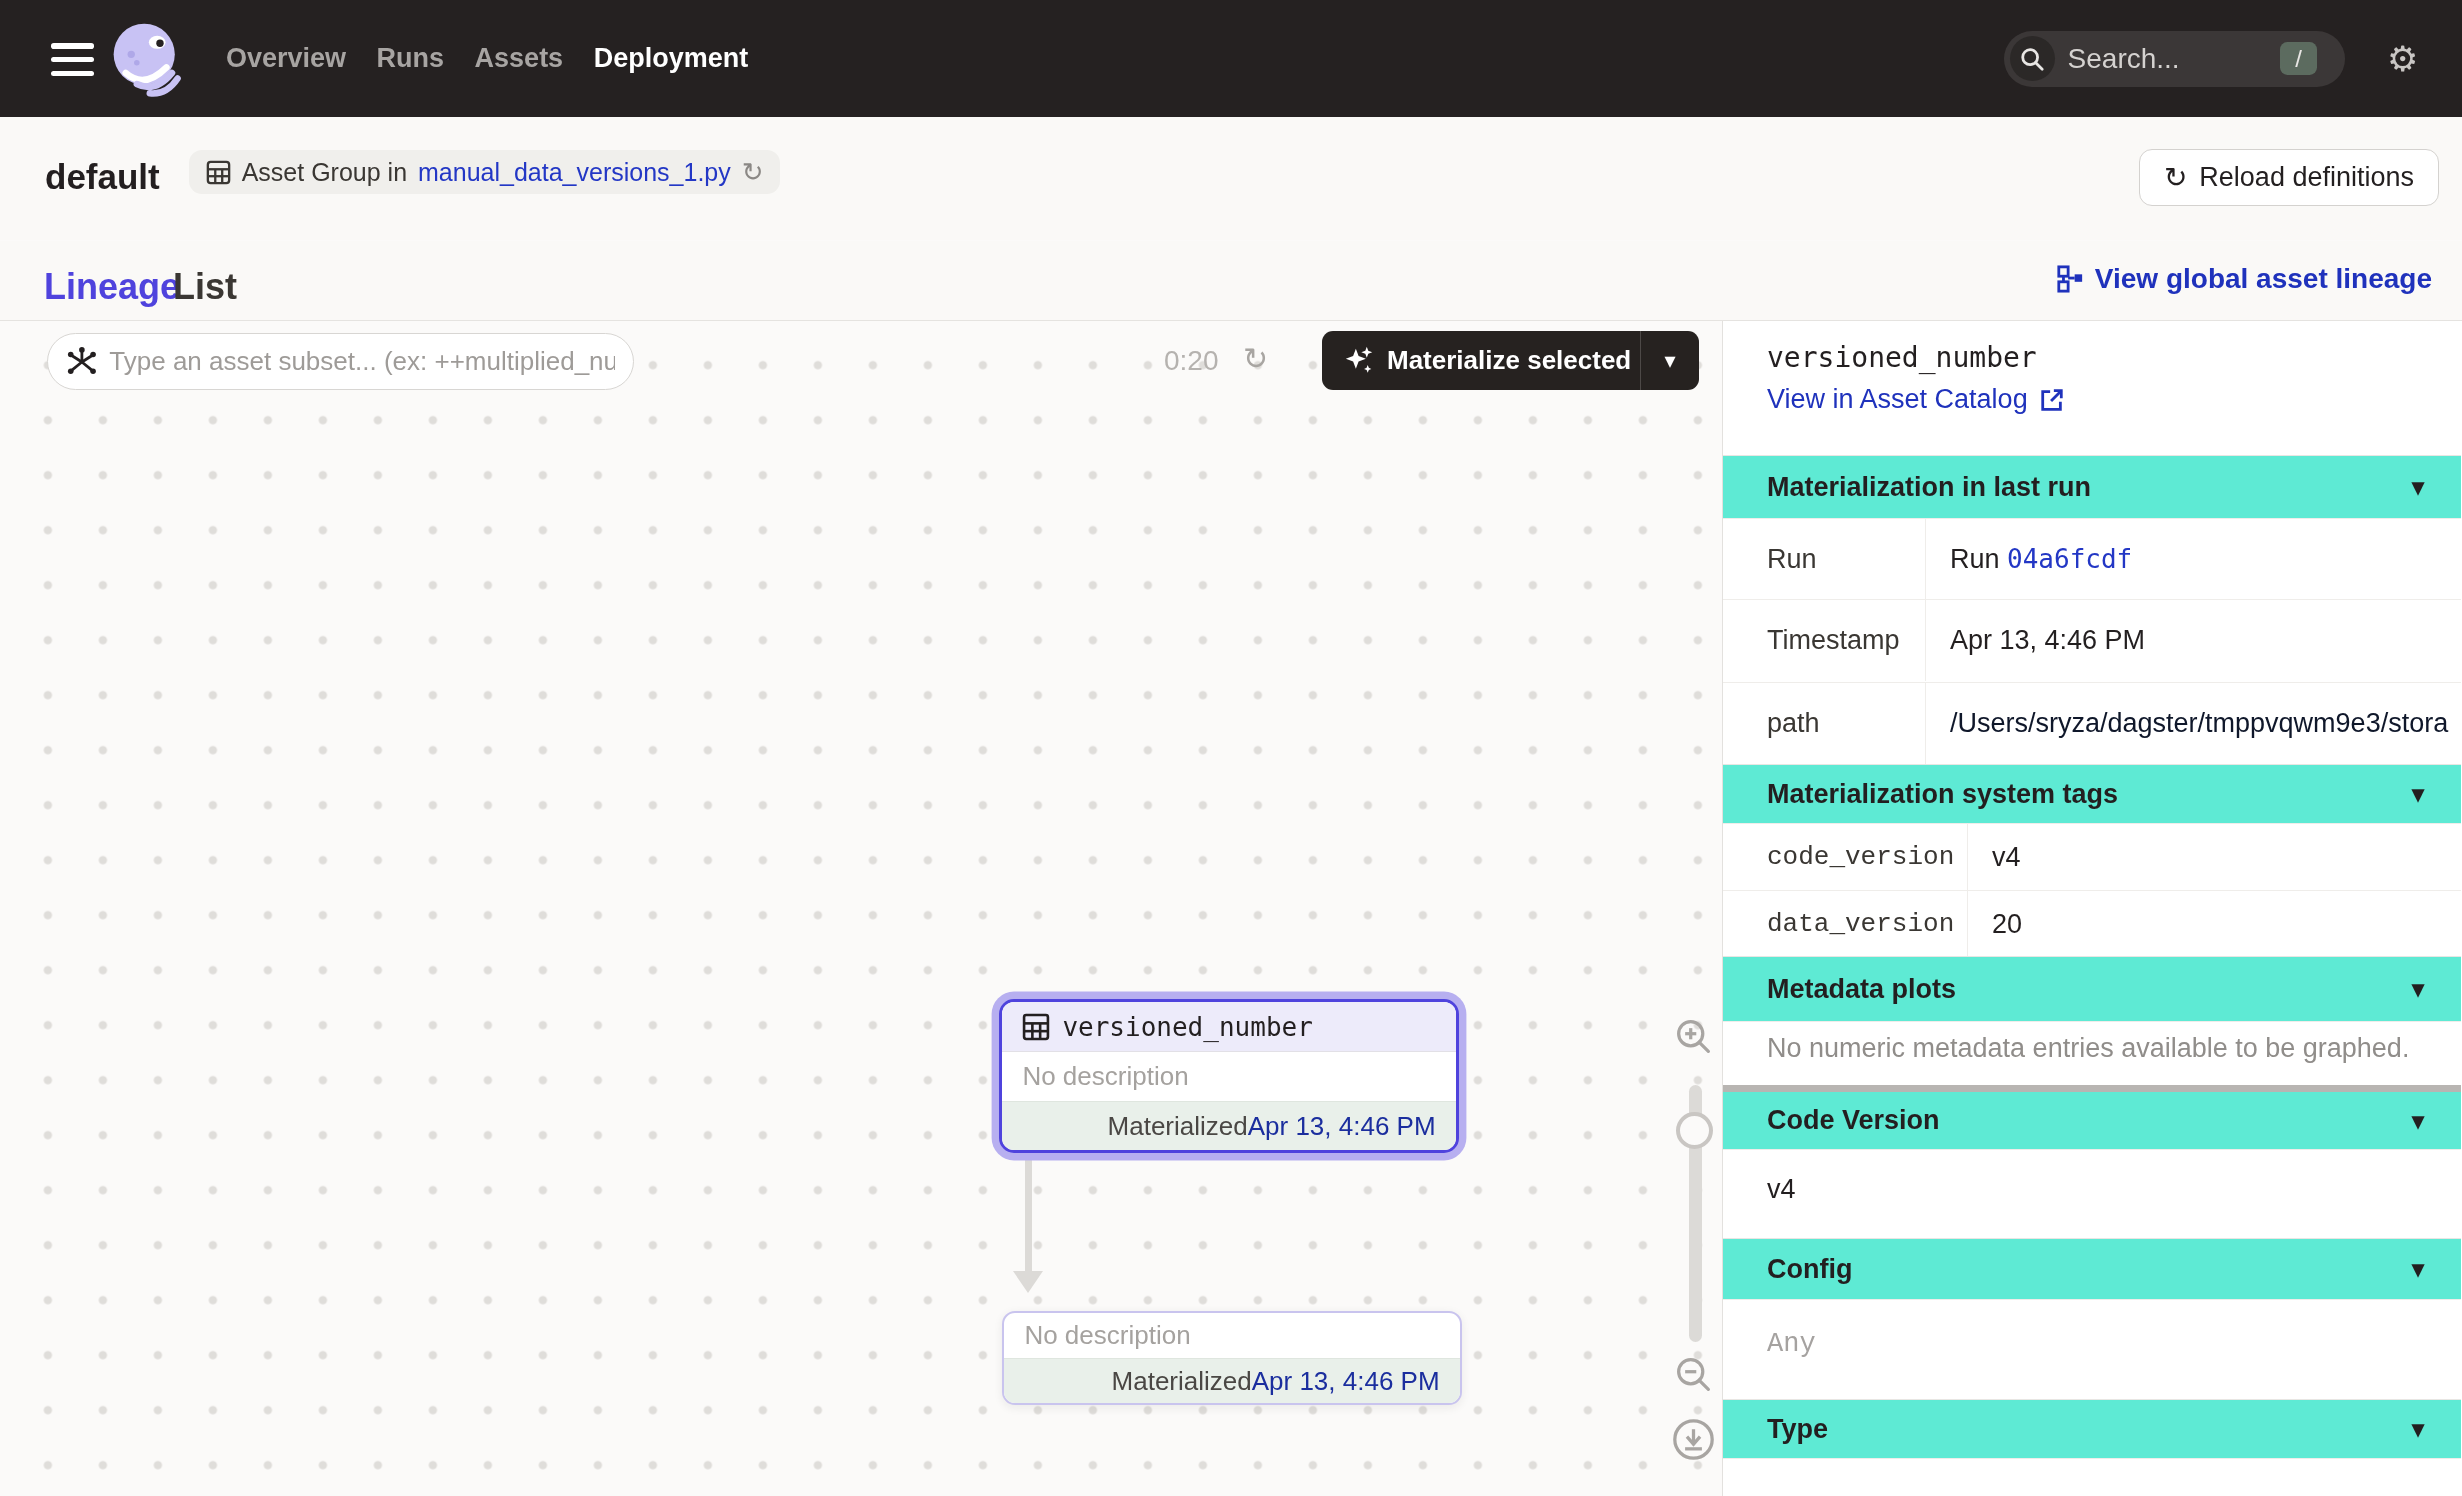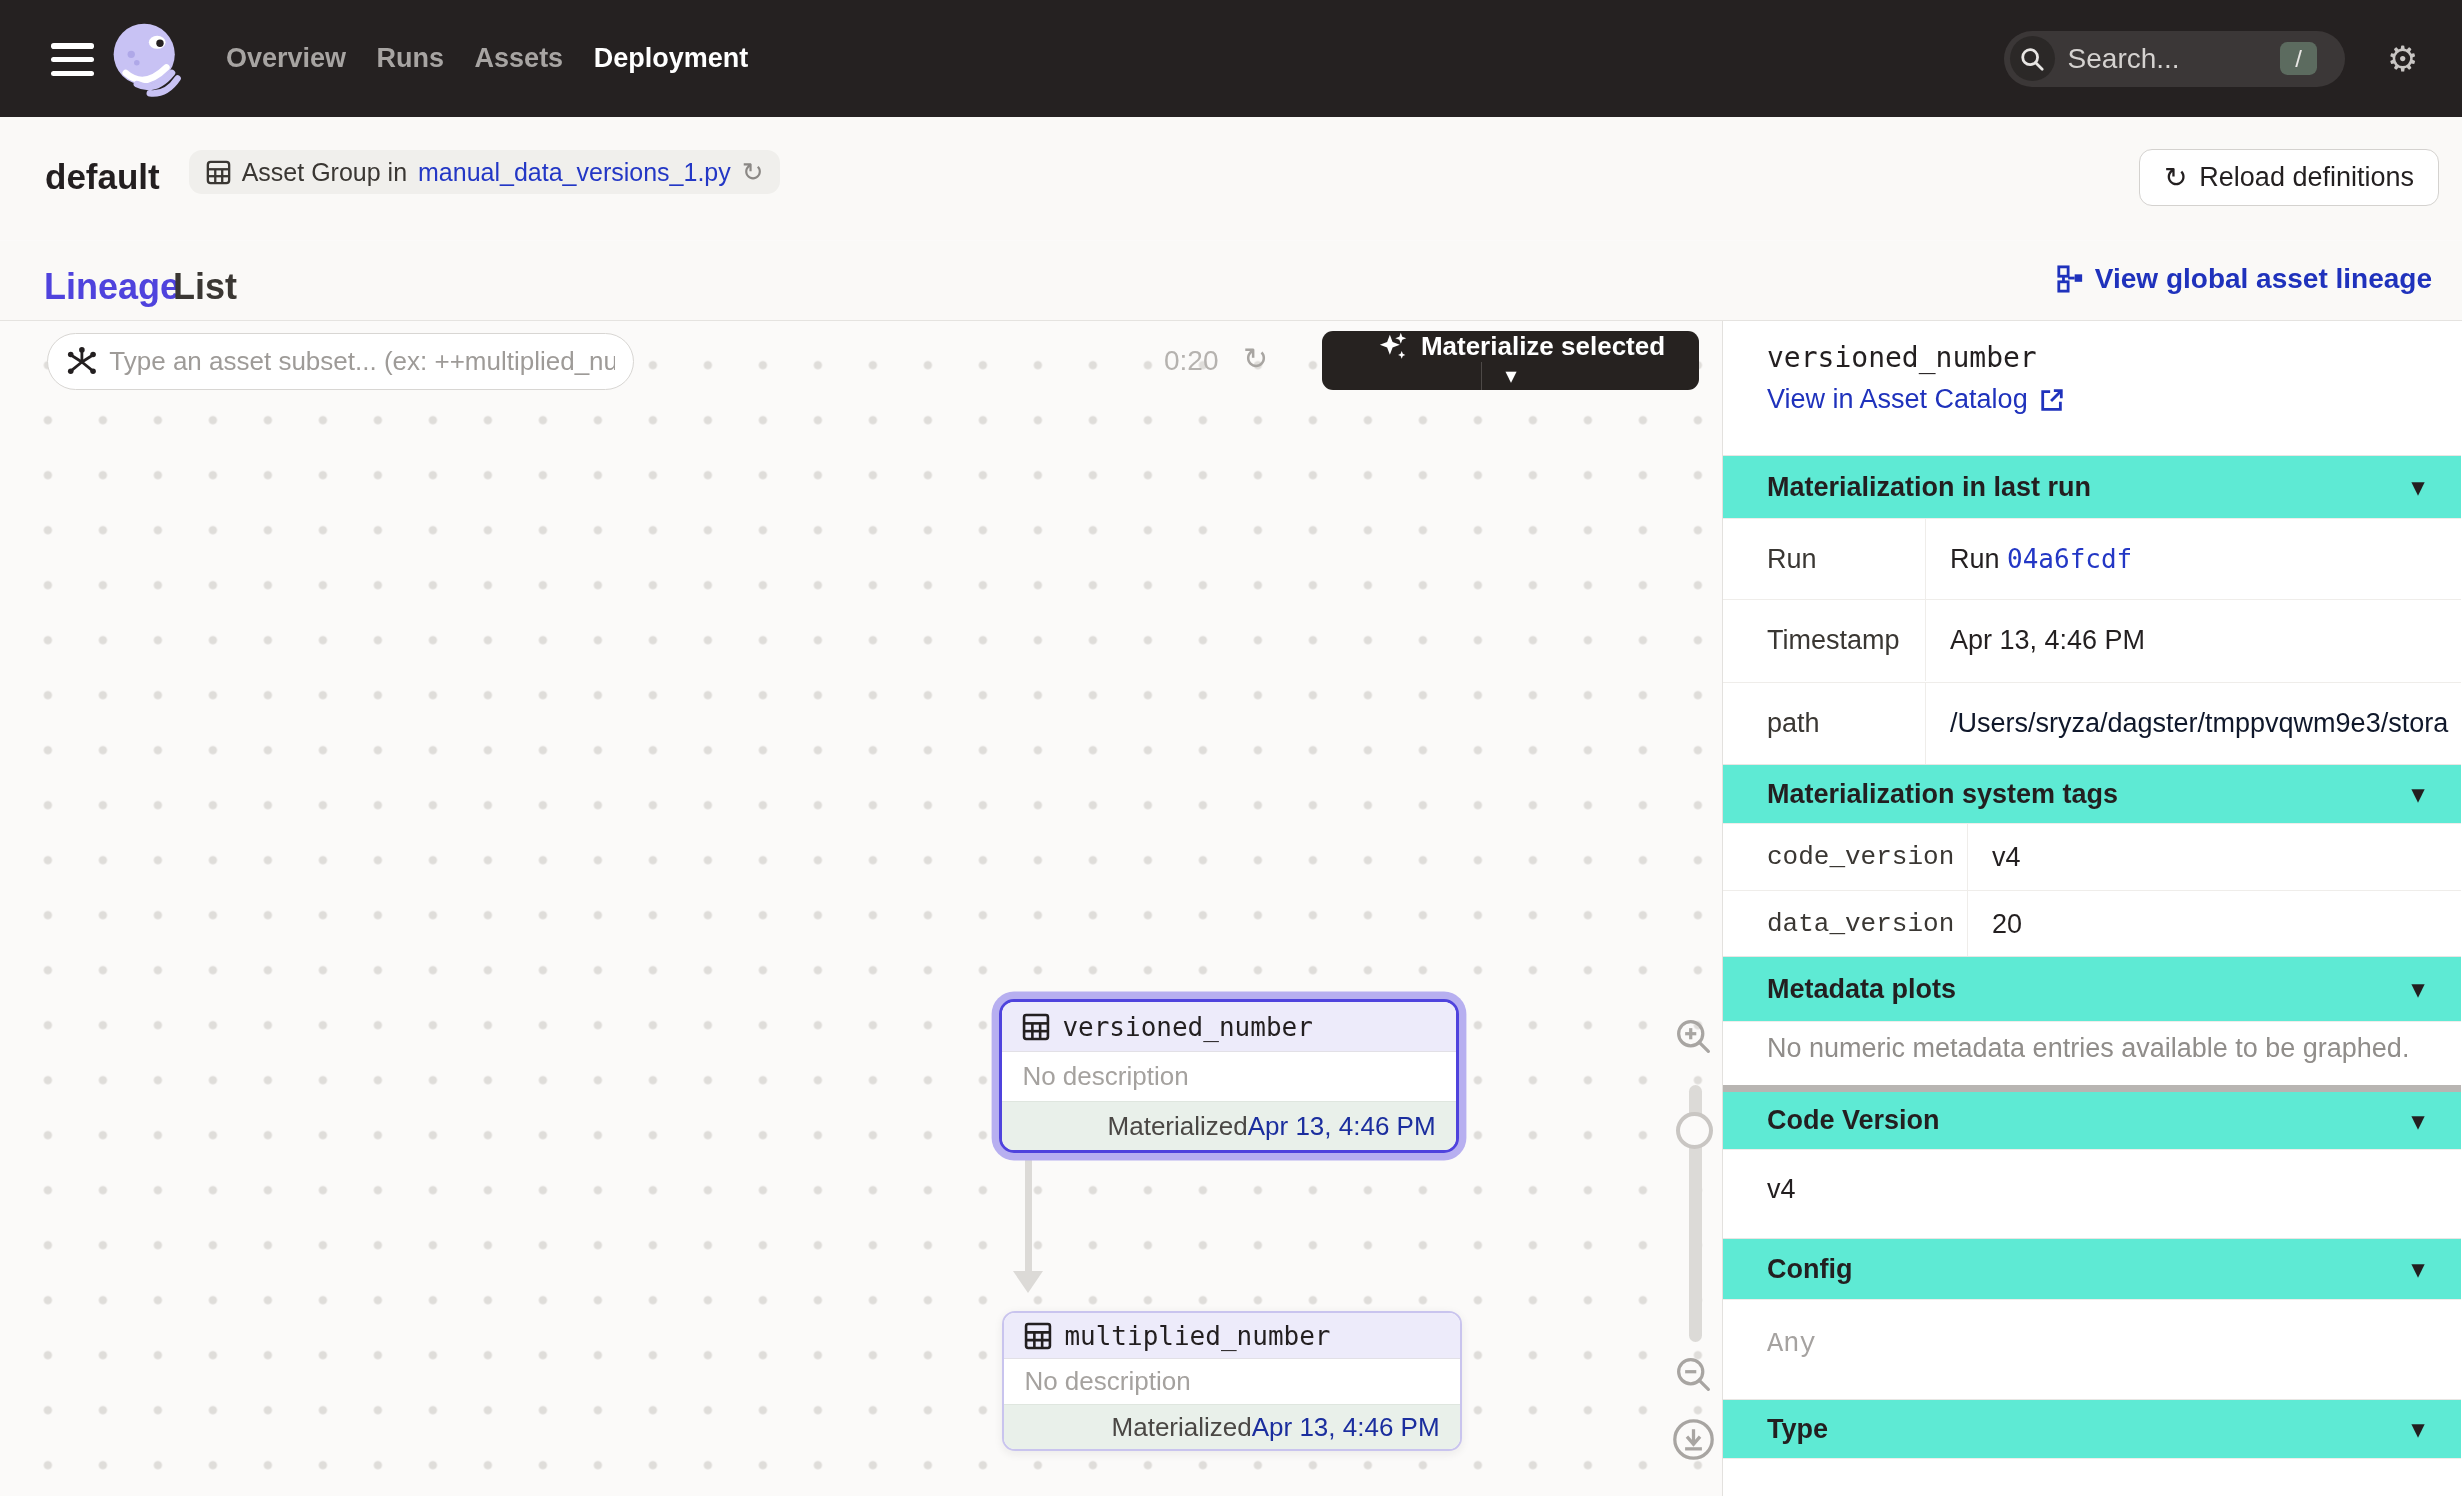--- a/index.html
+++ b/index.html
@@ -41,21 +41,21 @@
 
   
   .canvas { position:absolute; left:0; top:321px; width:1722px; height:1176px;
     background-color:#FBFAF9;
     background-image:radial-gradient(circle, #DFDDDA 3.7px, transparent 4.6px);
     background-size:55px 55px; background-position:20.4px 16.7px; overflow:hidden; }
   .subset-input { position:absolute; left:47px; top:12px; width:587px; height:57px; background:#FFFFFF; border:1.9px solid #D8D6D3; border-radius:29px; display:flex; align-items:center; padding:0 18.5px; gap:13px; overflow:hidden; }
   .subset-input .ph { font-size:26px; color:#9E9B98; white-space:nowrap; overflow:hidden; }
   .timer { position:absolute; left:1164px; top:24px; font-size:28px; color:#B5B2AF; }
   .canvas-refresh { position:absolute; left:1243px; top:20.4px; font-size:30px; color:#A8A5A2; cursor:pointer; }
-  .mat-btn { position:absolute; left:1322px; top:10.2px; width:377px; height:59px; background:#262220; border-radius:11px; display:flex; align-items:center; color:#FFFFFF; cursor:pointer;flex-direction:column; }
+  .mat-btn { position:absolute; left:1322px; top:10.2px; width:377px; height:59px; background:#262220; border-radius:11px; display:flex; align-items:center; color:#FFFFFF; cursor:pointer; }
   .mat-btn .main { flex:1; display:flex; align-items:center; gap:12px; padding-left:22px; font-size:26px; font-weight:600; }
   .mat-btn .caret-sec { width:59px; height:59px; border-left:1.9px solid #4D4947; display:flex; align-items:center; justify-content:center; font-size:22px; }
 
   
   .asset-node { position:absolute; width:460px; background:#FFFFFF; overflow:hidden; }
   .node-sel { left:999px; top:678px; border:3.7px solid #4F43DD; border-radius:15px; box-shadow:0 0 0 7.4px #B7AFF0; }
   .node-unsel { left:1002px; top:990px; border:2.8px solid #C9C4EE; border-radius:13px; box-shadow:0 2.8px 9.3px rgba(35,31,32,0.07); }
   .node-head { height:50px; background:#EDEBFA; display:flex; align-items:center; gap:12px; padding:0 20.4px; border-bottom:1.9px solid #E2E0E6; }
   .node-head .nm { font-family:"DejaVu Sans Mono", monospace; font-size:26px; color:#231F20; }
   .node-desc { height:49px; display:flex; align-items:center; padding:0 20.4px; font-size:26px; color:#A5A29F; }
@@ -217,30 +217,20 @@
         <span class="nm">versioned_number</span>
       </div>
       <div class="node-desc">No description</div>
       <div class="node-foot">
         <span class="st">Materialized</span>
         <span class="ts">Apr 13, 4:46 PM</span>
       </div>
     </div>
 
     <div class="asset-node node-unsel">
-      <div class="node-head">
-        <svg width="28" height="28" viewBox="0 0 27 27">
-          <rect x="2" y="2" width="23" height="23" rx="2" fill="none" stroke="#231F20" stroke-width="2.5"></rect>
-          <line x1="2" y1="10" x2="25" y2="10" stroke="#231F20" stroke-width="2.5"></line>
-          <line x1="10" y1="10" x2="10" y2="25" stroke="#231F20" stroke-width="2.5"></line>
-          <line x1="17.5" y1="10" x2="17.5" y2="25" stroke="#231F20" stroke-width="2.5"></line>
-          <line x1="2" y1="17.5" x2="25" y2="17.5" stroke="#231F20" stroke-width="2.5"></line>
-        </svg>
-        <span class="nm">multiplied_number</span>
-      </div>
       <div class="node-desc">No description</div>
       <div class="node-foot">
         <span class="st">Materialized</span>
         <span class="ts">Apr 13, 4:46 PM</span>
       </div>
     </div>
 
     <svg class="zoomctl" style="left:1674px; top:696px;" width="39" height="39" viewBox="0 0 42 42">
       <circle cx="18" cy="18" r="13" fill="none" stroke="#A8A5A2" stroke-width="3.5"></circle>
       <line x1="27" y1="27" x2="37" y2="37" stroke="#A8A5A2" stroke-width="3.5" stroke-linecap="round"></line>

